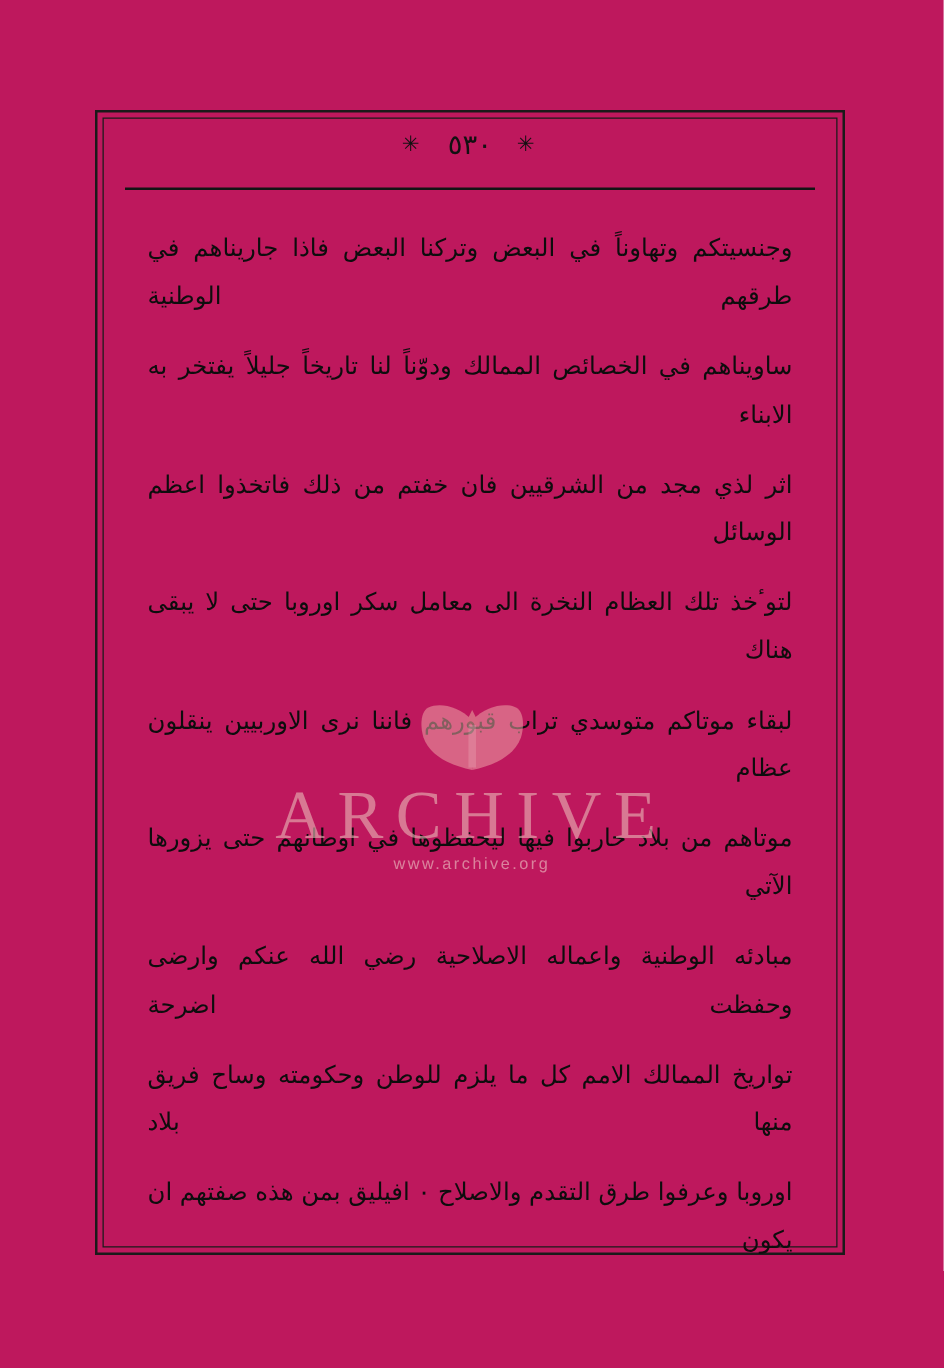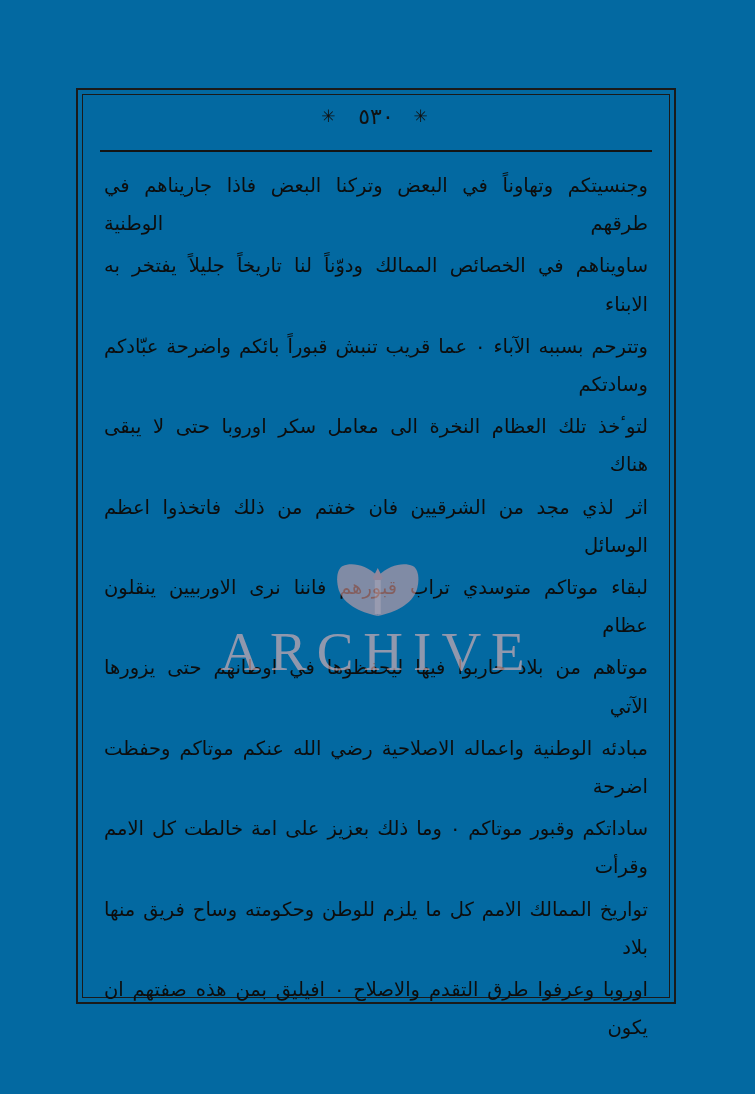--- a/index.html
+++ b/index.html
@@ -14,21 +14,21 @@
     font-family: "DejaVu Sans", sans-serif;
     overflow: hidden;
   }
 
   
   .page-scan {
     position: absolute;
     left: 0; top: 0;
     width: 755px;
     height: 1094px;
-    background: #0369a1;
+    background: #be185d;
   }
 
   .frame-outer {
     position: absolute;
     left: 76px;
     top: 88px;
     width: 600px;
     height: 916px;
     border: 2px solid #1a1a1a;
     box-sizing: border-box;
@@ -88,25 +88,26 @@
     width: 552px;
     direction: rtl;
     text-align: justify;
     text-align-last: justify;
     font-family: "DejaVu Sans", sans-serif;
     font-size: 19.5px;
     line-height: 38.2px;
     color: #0d0d0d;
   }
   .body-text p {
-    margin: 4px;
+    margin: 18px;
     padding: 0;
     text-align: justify;
     text-align-last: justify;
     word-spacing: 1px;
+    font-family: Liberation Serif, serif;
   }
 
   
   .watermark {
     position: absolute;
     left: 0;
     top: 0;
     width: 755px;
     height: 1058px;
     pointer-events: none;
@@ -158,39 +159,38 @@
       <span class="page-number">٥٣٠</span>
       <span class="ornament">✳</span>
     </div>
   </div>
 
   <div class="rule"></div>
 
   <div class="body-text">
     <p>وجنسيتكم وتهاوناً في البعض وتركنا البعض فاذا جاريناهم في طرقهم الوطنية</p>
     <p>ساويناهم في الخصائص الممالك ودوّناً لنا تاريخاً جليلاً يفتخر به الابناء</p>
-    <p>وتترحم بسببه الآباء ٠ عما قريب تنبش قبوراً بائكم واضرحة عبّادكم وسادتكم</p>
+    <p>اثر لذي مجد من الشرقيين فان خفتم من ذلك فاتخذوا اعظم الوسائل</p>
     <p>لتوٴخذ تلك العظام النخرة الى معامل سكر اوروبا حتى لا يبقى هناك</p>
-    <p>اثر لذي مجد من الشرقيين فان خفتم من ذلك فاتخذوا اعظم الوسائل</p>
     <p>لبقاء موتاكم متوسدي تراب قبورهم فاننا نرى الاوربيين ينقلون عظام</p>
     <p>موتاهم من بلاد حاربوا فيها ليحفظوها في اوطانهم حتى يزورها الآتي</p>
-    <p>مبادئه الوطنية واعماله الاصلاحية رضي الله عنكم موتاكم وحفظت اضرحة</p>
-    <p>ساداتكم وقبور موتاكم ٠ وما ذلك بعزيز على امة خالطت كل الامم وقرأت</p>
+    <p>مبادئه الوطنية واعماله الاصلاحية رضي الله عنكم وارضى وحفظت اضرحة</p>
     <p>تواريخ الممالك الامم كل ما يلزم للوطن وحكومته وساح فريق منها بلاد</p>
     <p>اوروبا وعرفوا طرق التقدم والاصلاح ٠ افيليق بمن هذه صفتهم ان يكون</p>
 
   </div>
 
   <div class="watermark">
     <div class="wm-wrap">
       <div class="wm-logo">
         <svg viewBox="0 0 150 62" width="150" height="62" aria-hidden="true">
           <path d="M75 16 C63 4, 48 2, 40 6 C34 9, 33 20, 36 30 C41 44, 56 52, 75 56 Z" fill="#f0a9a9" opacity="0.85"></path>
           <path d="M75 16 C87 4, 102 2, 110 6 C116 9, 117 20, 114 30 C109 44, 94 52, 75 56 Z" fill="#f0a9a9" opacity="0.85"></path>
           <path d="M70 18 L75 8 L80 18 L75 24 Z" fill="#e79a9a"></path>
           <rect x="72" y="20" width="6" height="34" fill="#f3baba"></rect>
         </svg>
       </div>
       <div class="wm-title">ARCHIVE</div>
+      <div class="wm-sub">www.archive.org</div>
     </div>
   </div>
 
 </div>
 
 </body></html>

